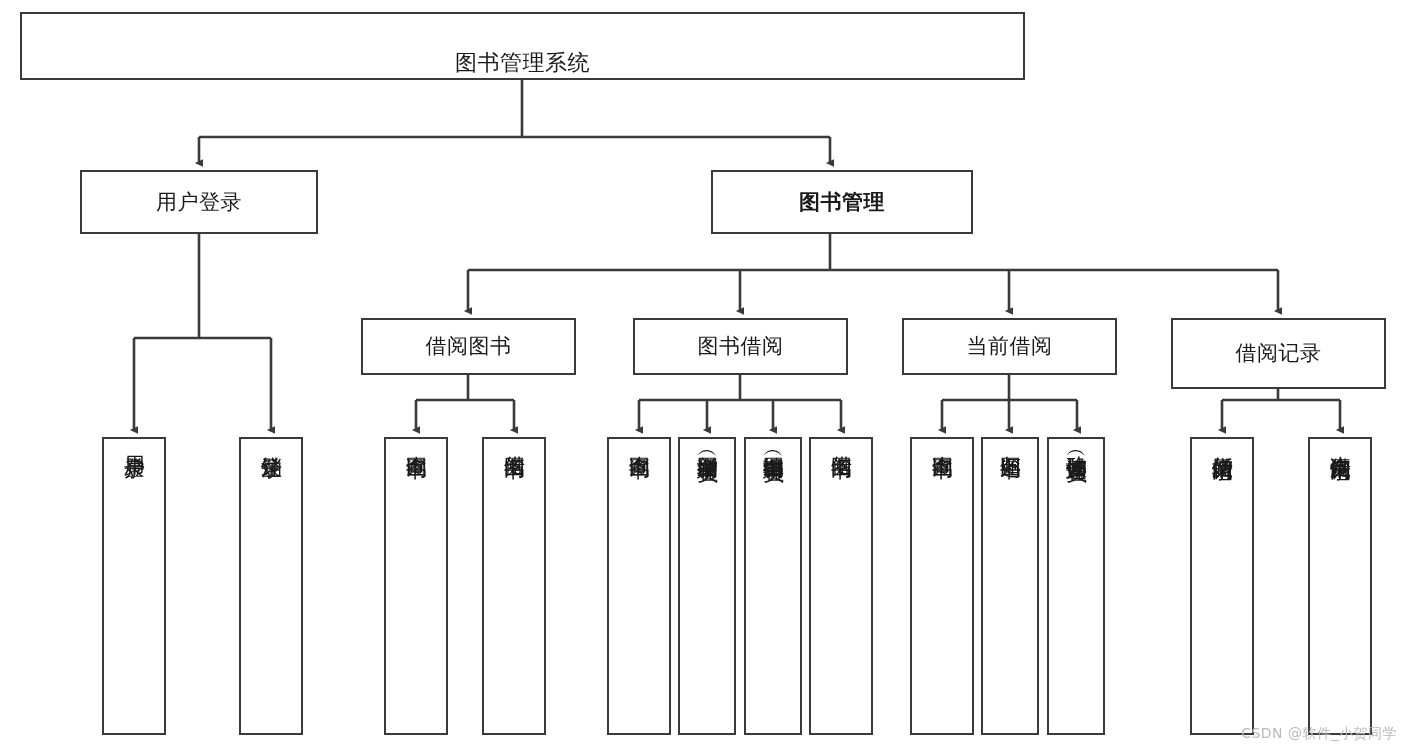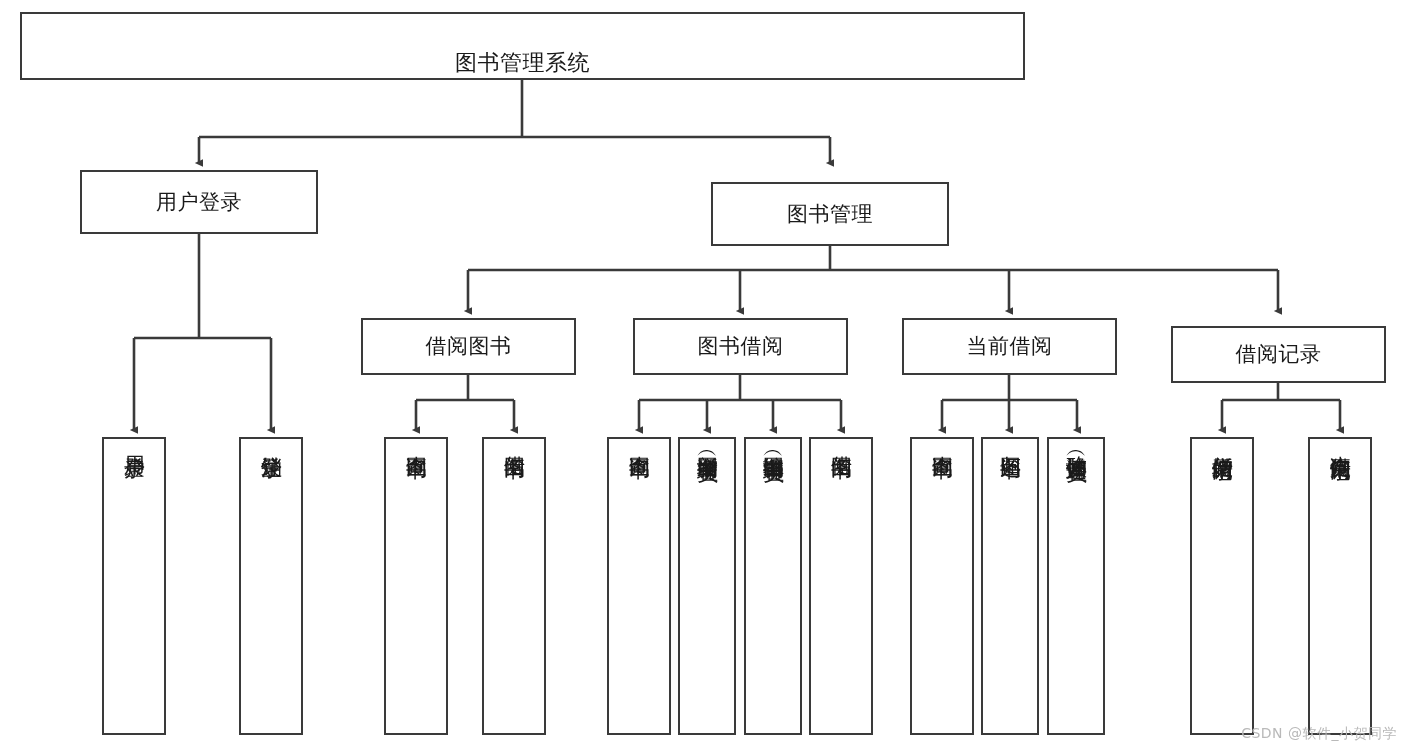--- a/index.html
+++ b/index.html
@@ -133,37 +133,37 @@
   </svg>
 
   <div class="node node-h node-title" style="left:20px; top:12px; width:1005px; height:68px;">
     <span class="node-label">图书管理系统</span>
   </div>
 
   <div class="node node-h" style="left:80px; top:170px; width:238px; height:64px;">
     <span class="node-label">用户登录</span>
   </div>
 
-  <div class="node node-h" style="left:711px; top:182px; width:238px; height:64px;">
+  <div class="node node-h" style="left:711px; top:170px; width:262px; height:64px;font-weight:bold;">
     <span class="node-label">图书管理</span>
   </div>
 
   <div class="node node-h" style="left:361px; top:318px; width:215px; height:57px;">
     <span class="node-label">借阅图书</span>
   </div>
 
   <div class="node node-h" style="left:633px; top:318px; width:215px; height:57px;">
     <span class="node-label">图书借阅</span>
   </div>
 
   <div class="node node-h" style="left:902px; top:318px; width:215px; height:57px;font-family:Liberation Serif, serif;">
     <span class="node-label">当前借阅</span>
   </div>
 
-  <div class="node node-h" style="left:1171px; top:326px; width:215px; height:57px;text-align:center;">
+  <div class="node node-h" style="left:1171px; top:318px; width:215px; height:71px;text-align:center;">
     <span class="node-label">借阅记录</span>
   </div>
 
   <div class="node node-v" style="left:102px; top:437px; width:64px; height:298px;">
     <span class="node-label">用户登录</span>
   </div>
 
   <div class="node node-v" style="left:239px; top:437px; width:64px; height:298px;">
     <span class="node-label">注销登录</span>
   </div>

